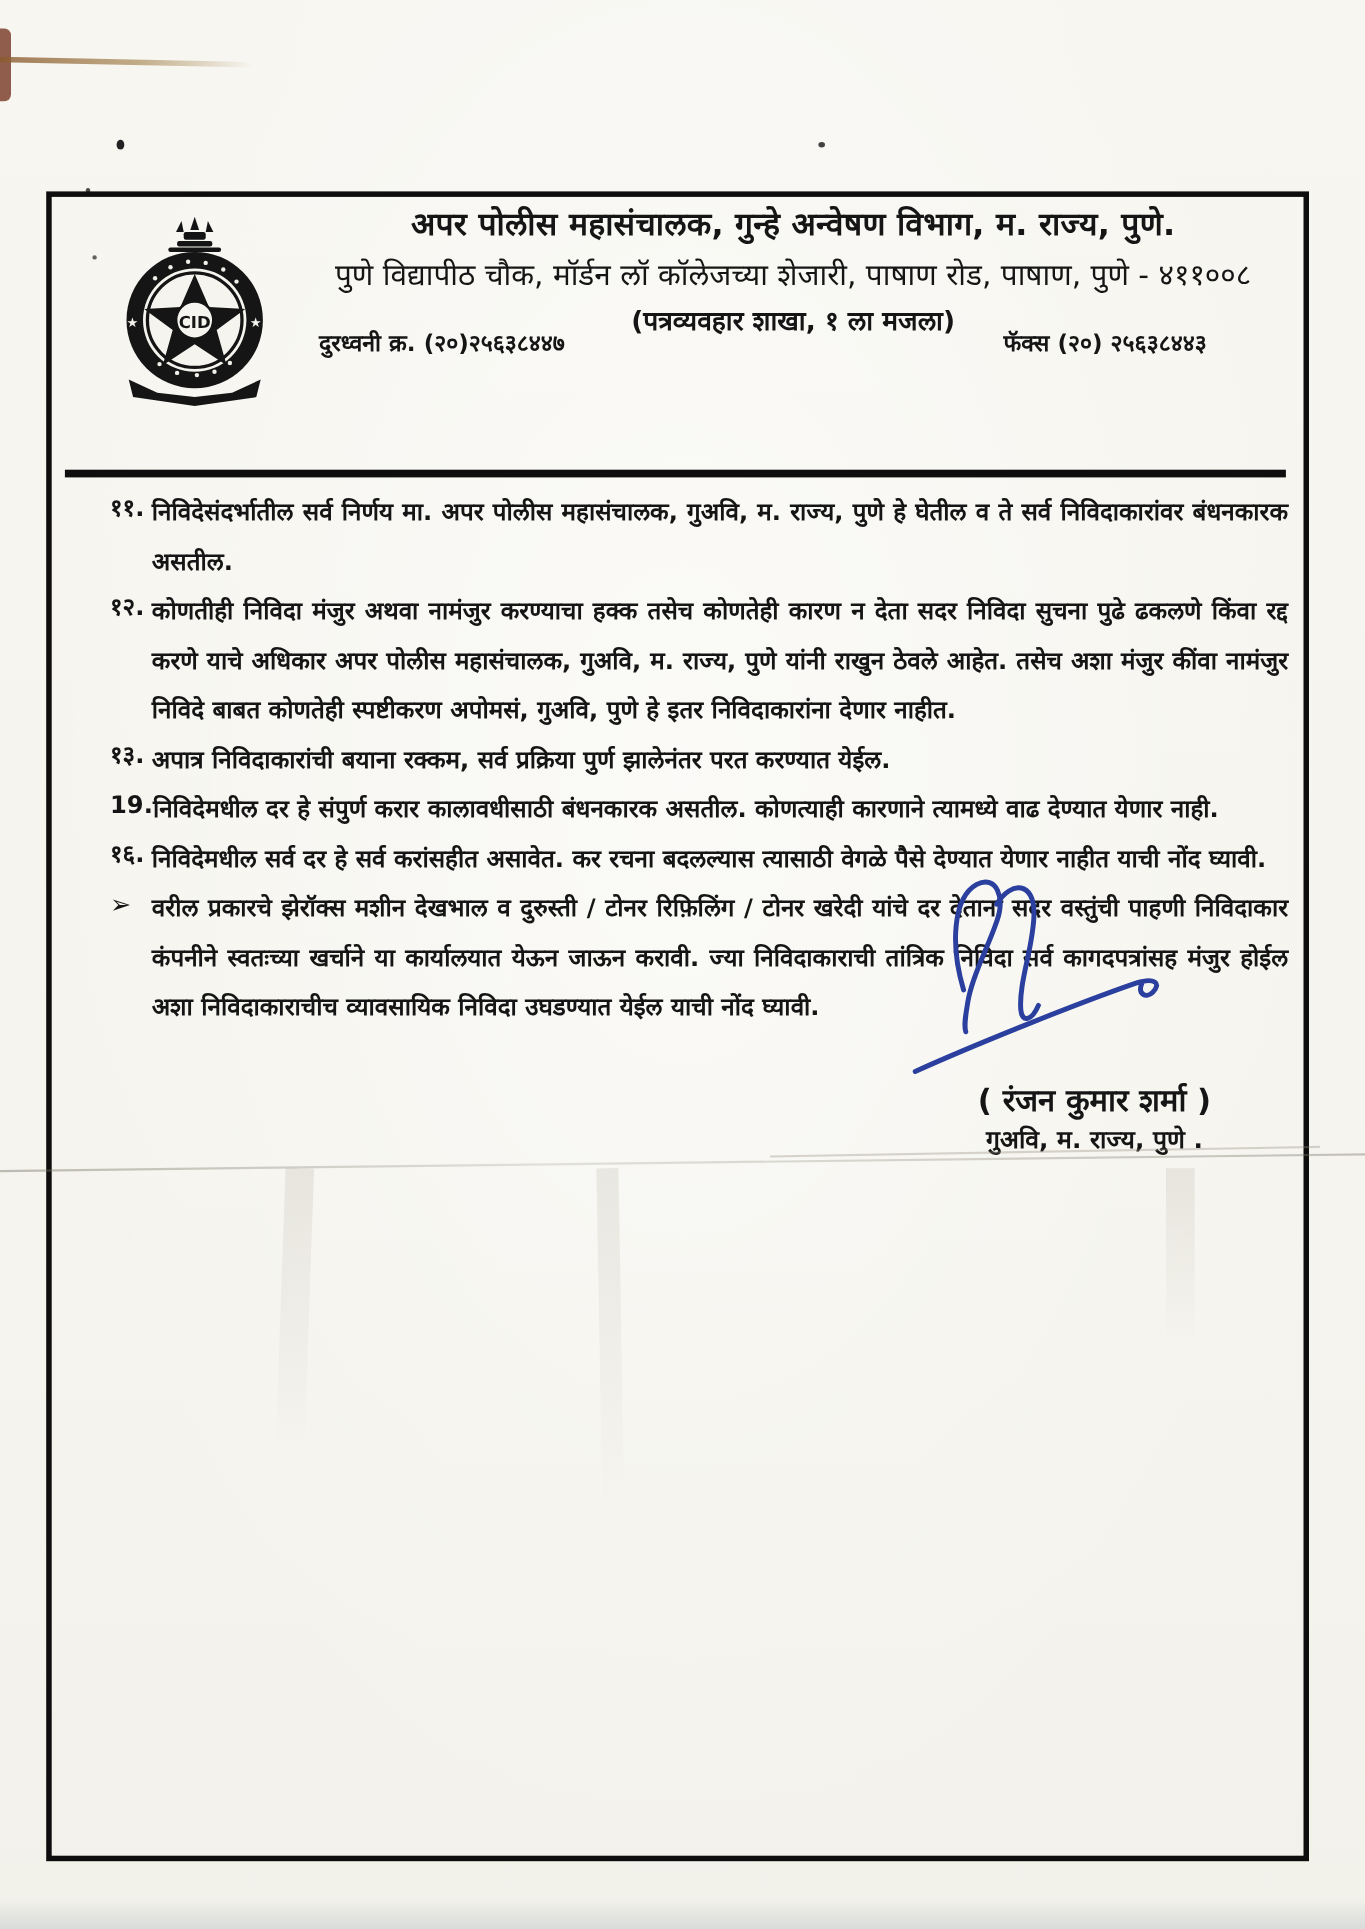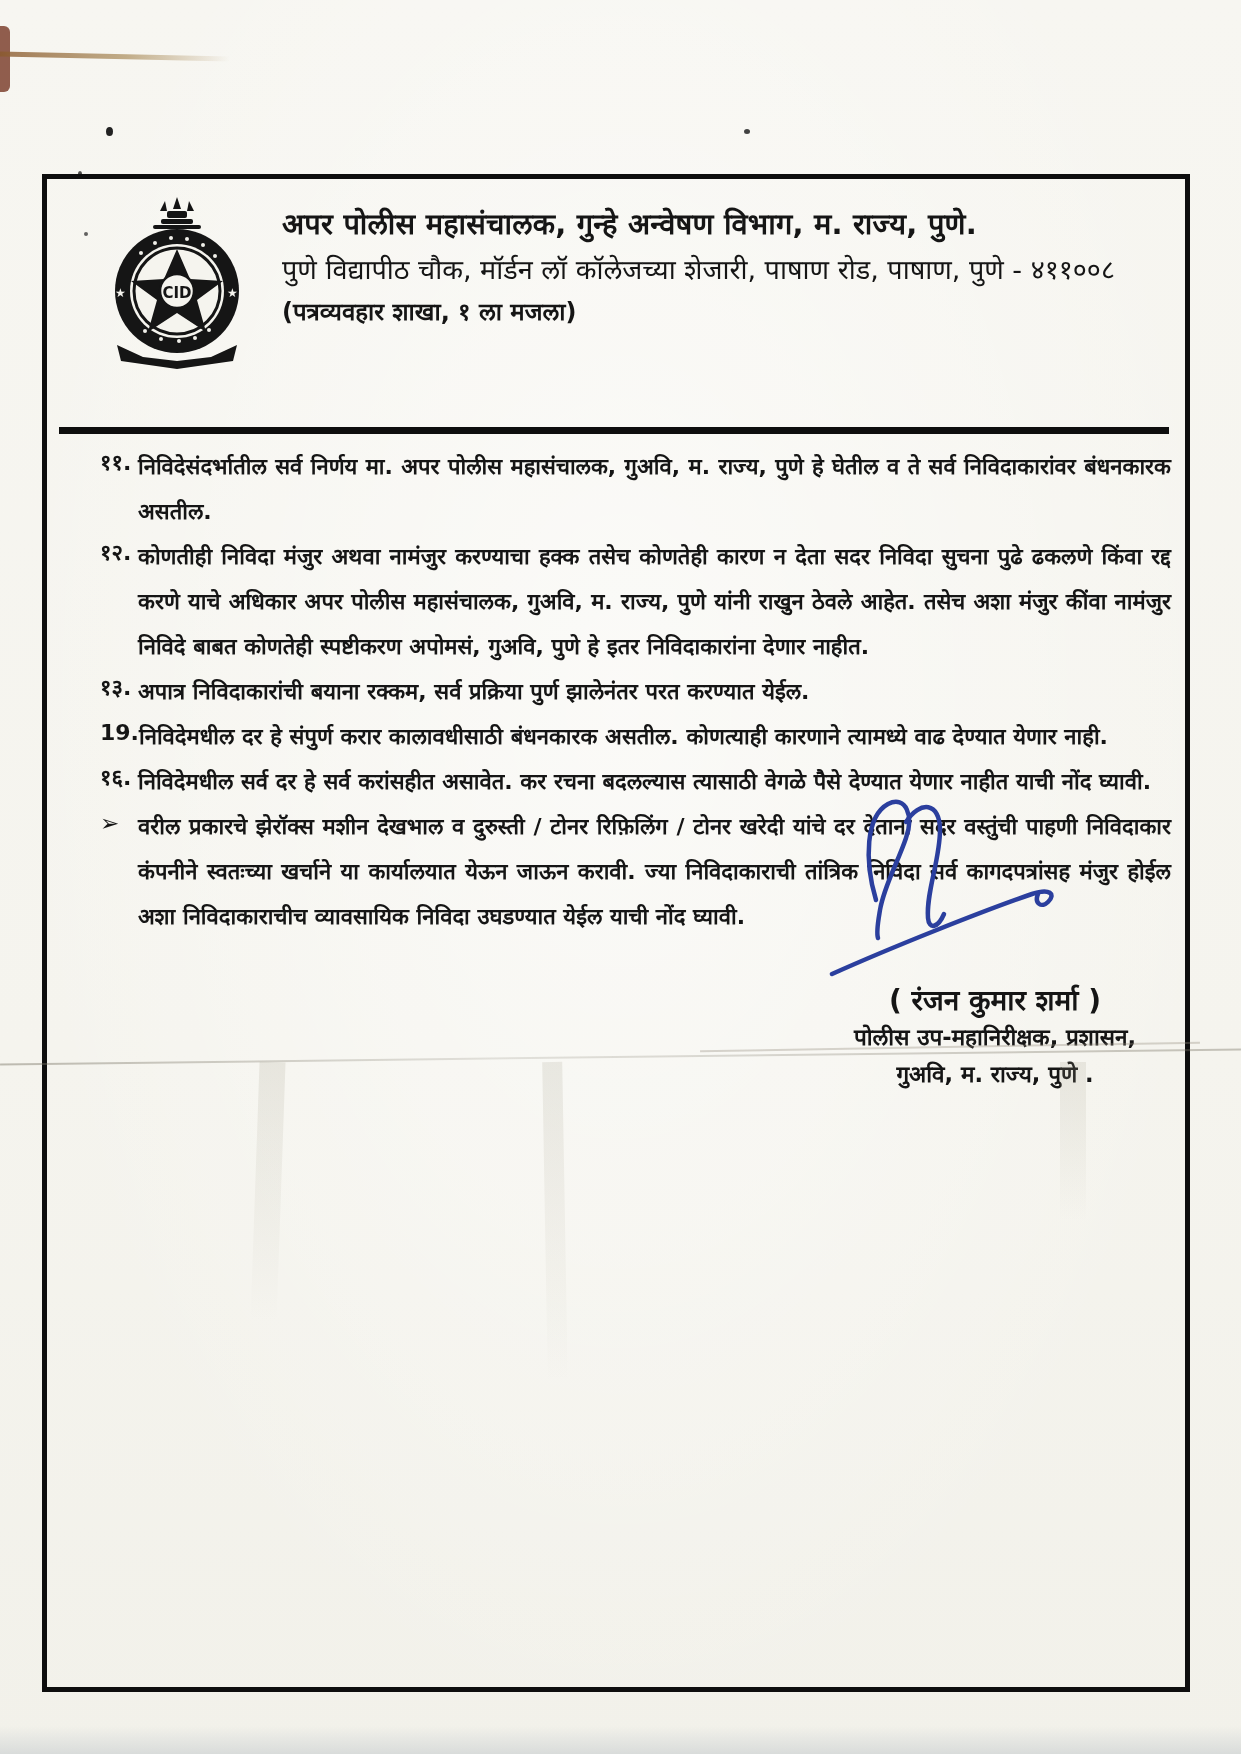--- a/index.html
+++ b/index.html
@@ -31,21 +31,21 @@
   .m2{left:545px;top:1062px;width:20px;height:320px;transform:rotate(-1deg);}
   .m3{left:1060px;top:1062px;width:26px;height:160px;}
   .bottom-band{position:absolute;left:0;bottom:0;width:100%;height:28px;background:linear-gradient(180deg,rgba(0,0,0,0),rgba(170,180,190,.35));}
 
   
   .frame{position:absolute;left:42px;top:174px;width:1148px;height:1518px;border:5px solid #0e0e0e;box-sizing:border-box;background:transparent;}
 
   
   .header{position:relative;height:190px;}
   .logo{position:absolute;left:48px;top:12px;width:164px;height:178px;}
-  .header-text{margin-left:235px;margin-right:25px;padding-top:24px;}
+  .header-text{margin-left:235px;margin-right:25px;text-align:center;padding-top:4px;}
   .org-title{font-size:29px;font-weight:700;letter-spacing:.2px;white-space:nowrap;}
   .address{font-size:27px;font-weight:400;margin-top:8px;white-space:nowrap;}
   .branch{font-size:24px;font-weight:700;margin-top:7px;}
   .contact-row{position:absolute;left:243px;right:88px;top:118px;display:flex;justify-content:space-between;font-size:21px;font-weight:600;}
   .rule{height:7px;background:#0e0e0e;margin:58px 16px 0 12px;width:1110px;}
 
   
   .list{margin:10px 14px 0 21px;}
   .row{display:flex;align-items:flex-start;margin-left:32px;}
   .num{flex:0 0 38px;font-size:22px;font-weight:600;line-height:38.6px;}
@@ -115,20 +115,24 @@
           <path d="M22 154 L48 166 L82 170 L116 166 L142 154 L138 170 L82 178 L26 170 Z" fill="#151515"></path>
         </svg>
       </div>
 
       <div class="header-text">
         <div class="org-title">अपर पोलीस महासंचालक, गुन्हे अन्वेषण विभाग, म. राज्य, पुणे.</div>
         <div class="address">पुणे विद्यापीठ चौक, मॉर्डन लॉ कॉलेजच्या शेजारी, पाषाण रोड, पाषाण, पुणे - ४११००८</div>
         <div class="branch">(पत्रव्यवहार शाखा, १ ला मजला)</div>
       </div>
 
+      <div class="contact-row">
+        <span>दुरध्वनी क्र. (२०)२५६३८४४७</span>
+        <span>फॅक्स (२०) २५६३८४४३</span>
+      </div>
     </div>
 
     <div class="rule"></div>
 
     <div class="list">
 
       <div class="row">
           <span class="num">११.</span>
           <p class="txt">निविदेसंदर्भातील सर्व निर्णय मा. अपर पोलीस महासंचालक, गुअवि, म. राज्य, पुणे हे घेतील व ते सर्व निविदाकारांवर बंधनकारक असतील.</p>
         </div>
@@ -161,21 +165,20 @@
       <g fill="none" stroke="#2b3f9e" stroke-width="4.5" stroke-linecap="round">
         <path d="M66 118 C54 78 56 34 78 22 C96 13 104 34 96 56 C88 80 74 104 70 128 C68 140 66 150 68 156"></path>
         <path d="M96 40 C110 18 130 20 130 48 C130 78 116 110 118 136 C119 148 128 146 134 132"></path>
         <path d="M22 192 C80 166 170 130 222 112 C240 106 246 112 238 120 C232 126 224 122 228 112"></path>
       </g>
     </svg>
   </div>
 
   <div class="sig-block">
     <div class="sig-name">( रंजन कुमार शर्मा )</div>
-    <div class="sig-line">पोलीस उप-महानिरीक्षक, प्रशासन,</div>
     <div class="sig-line">गुअवि, म. राज्य, पुणे .</div>
   </div>
 
   <div class="crease-sig"></div>
   <div class="crease-main"></div>
   <div class="smudge m1"></div>
   <div class="smudge m2"></div>
   <div class="smudge m3"></div>
   <div class="bottom-band"></div>
 

